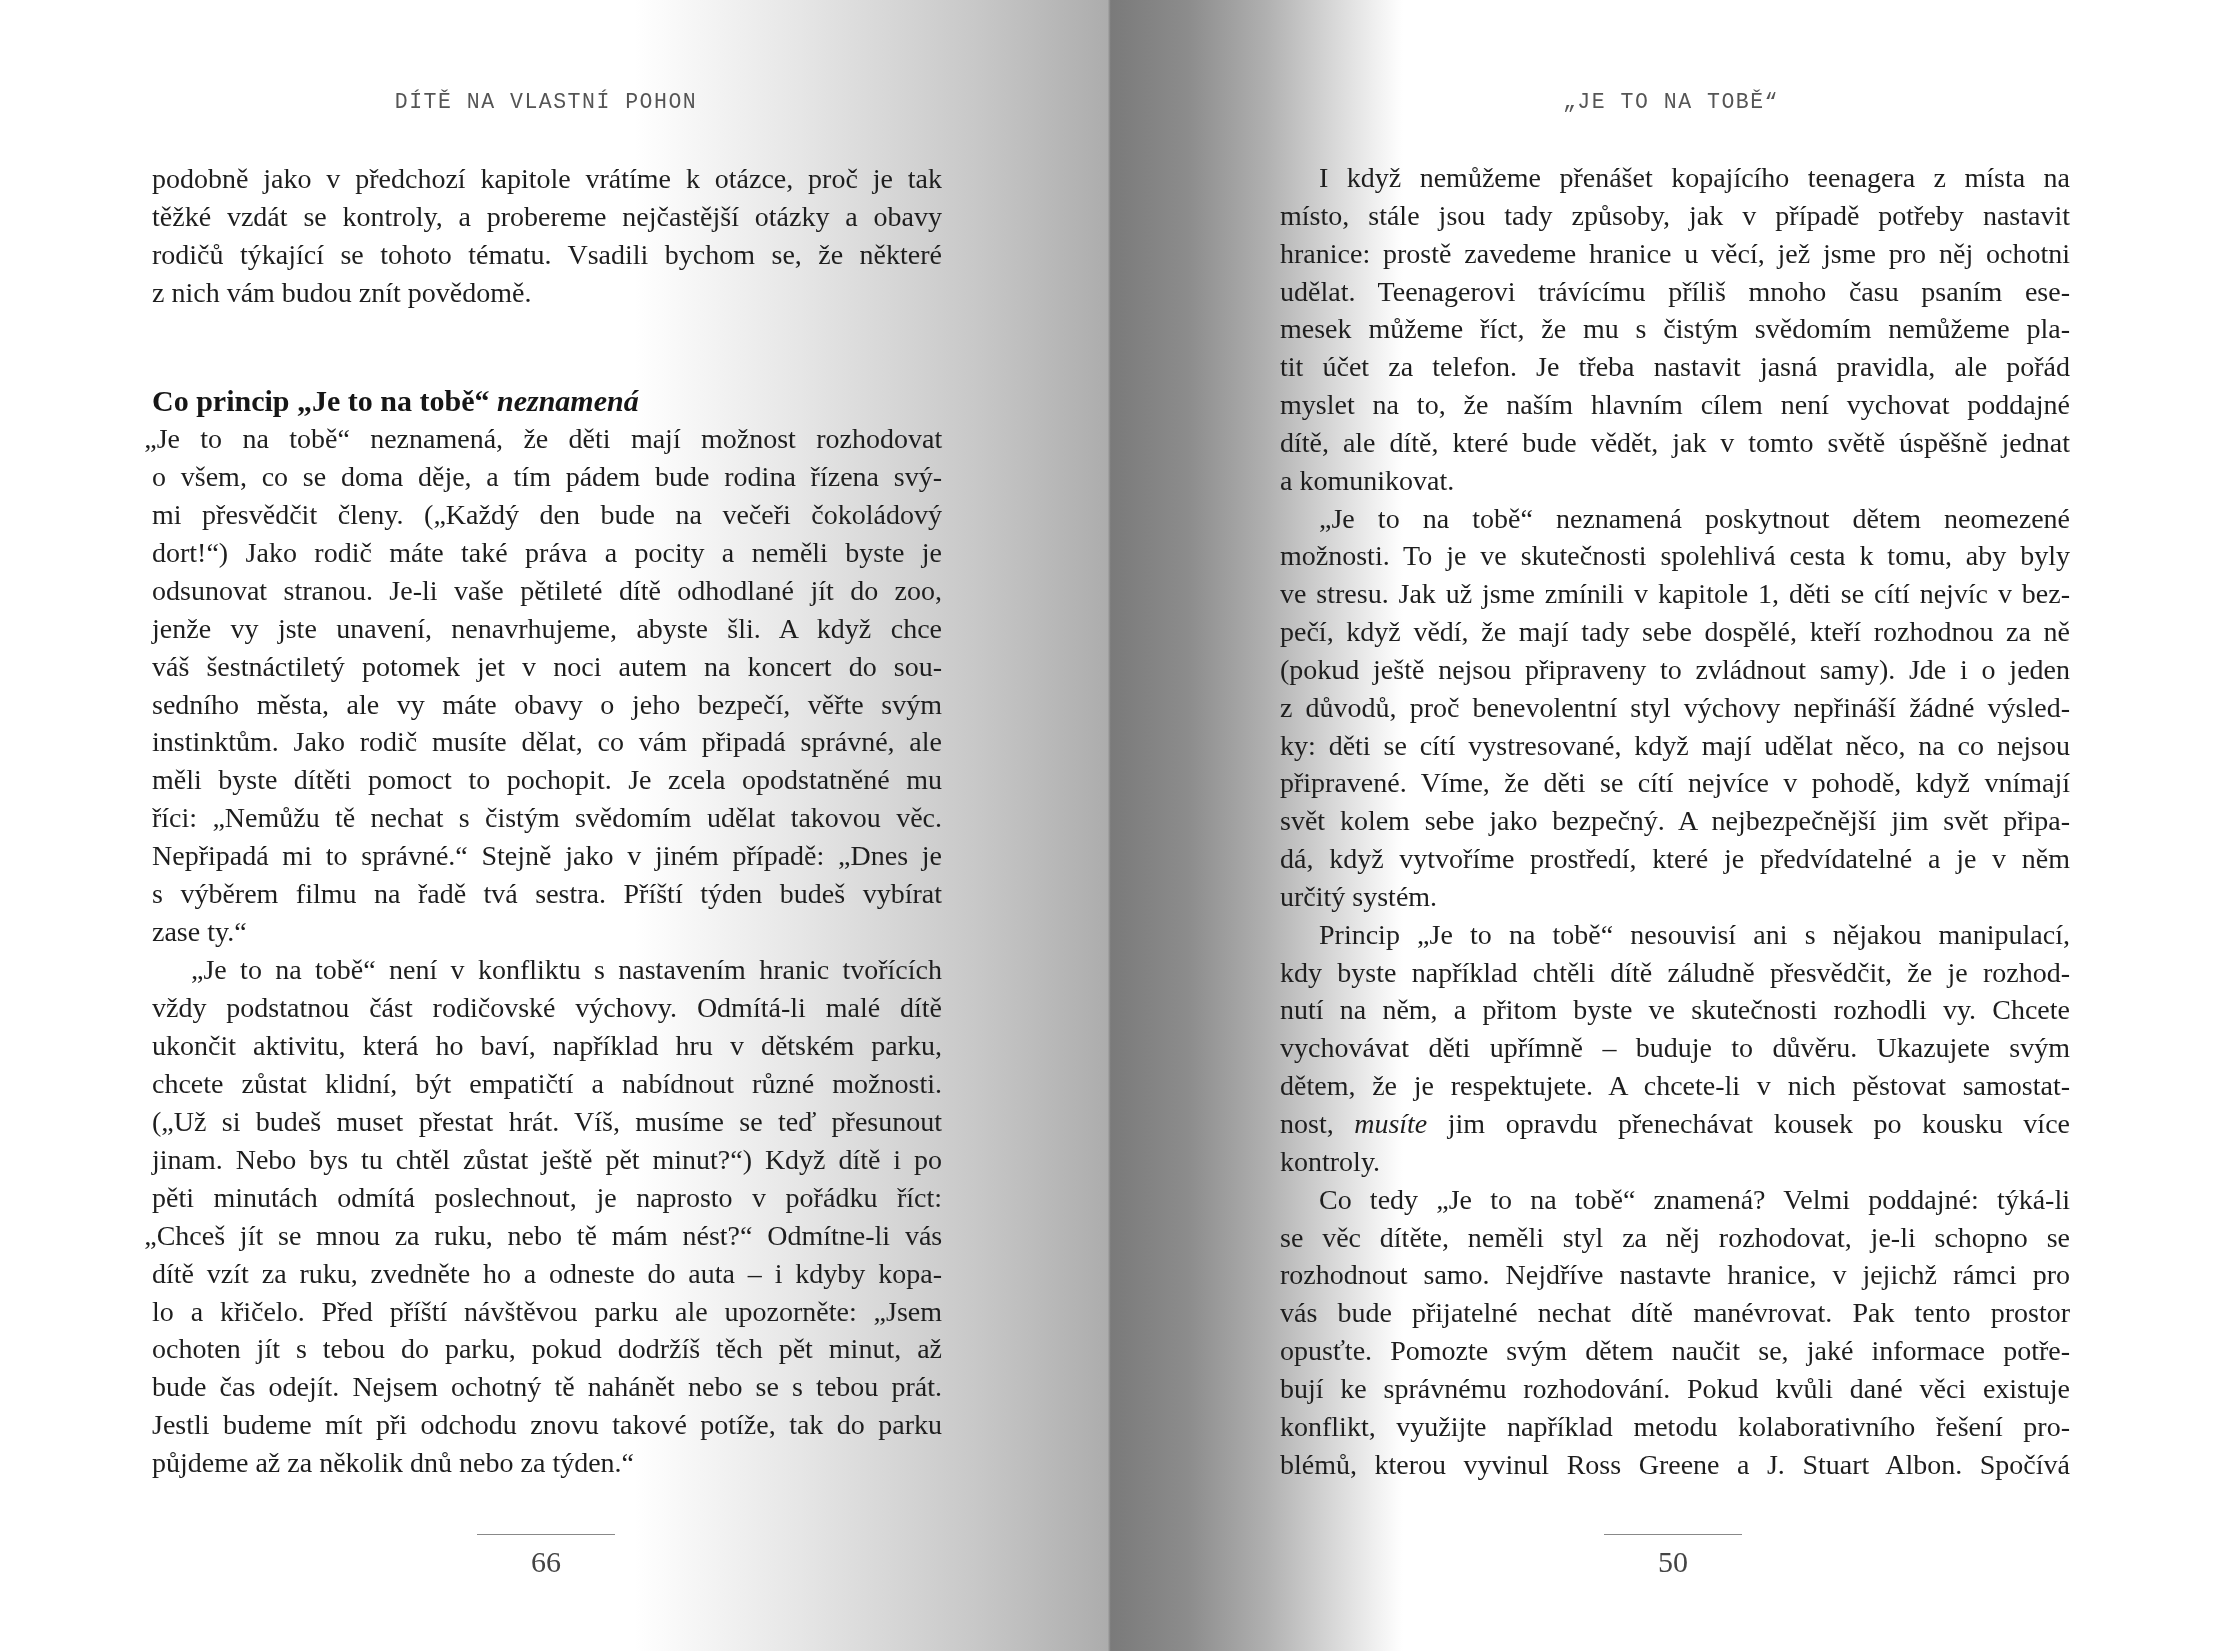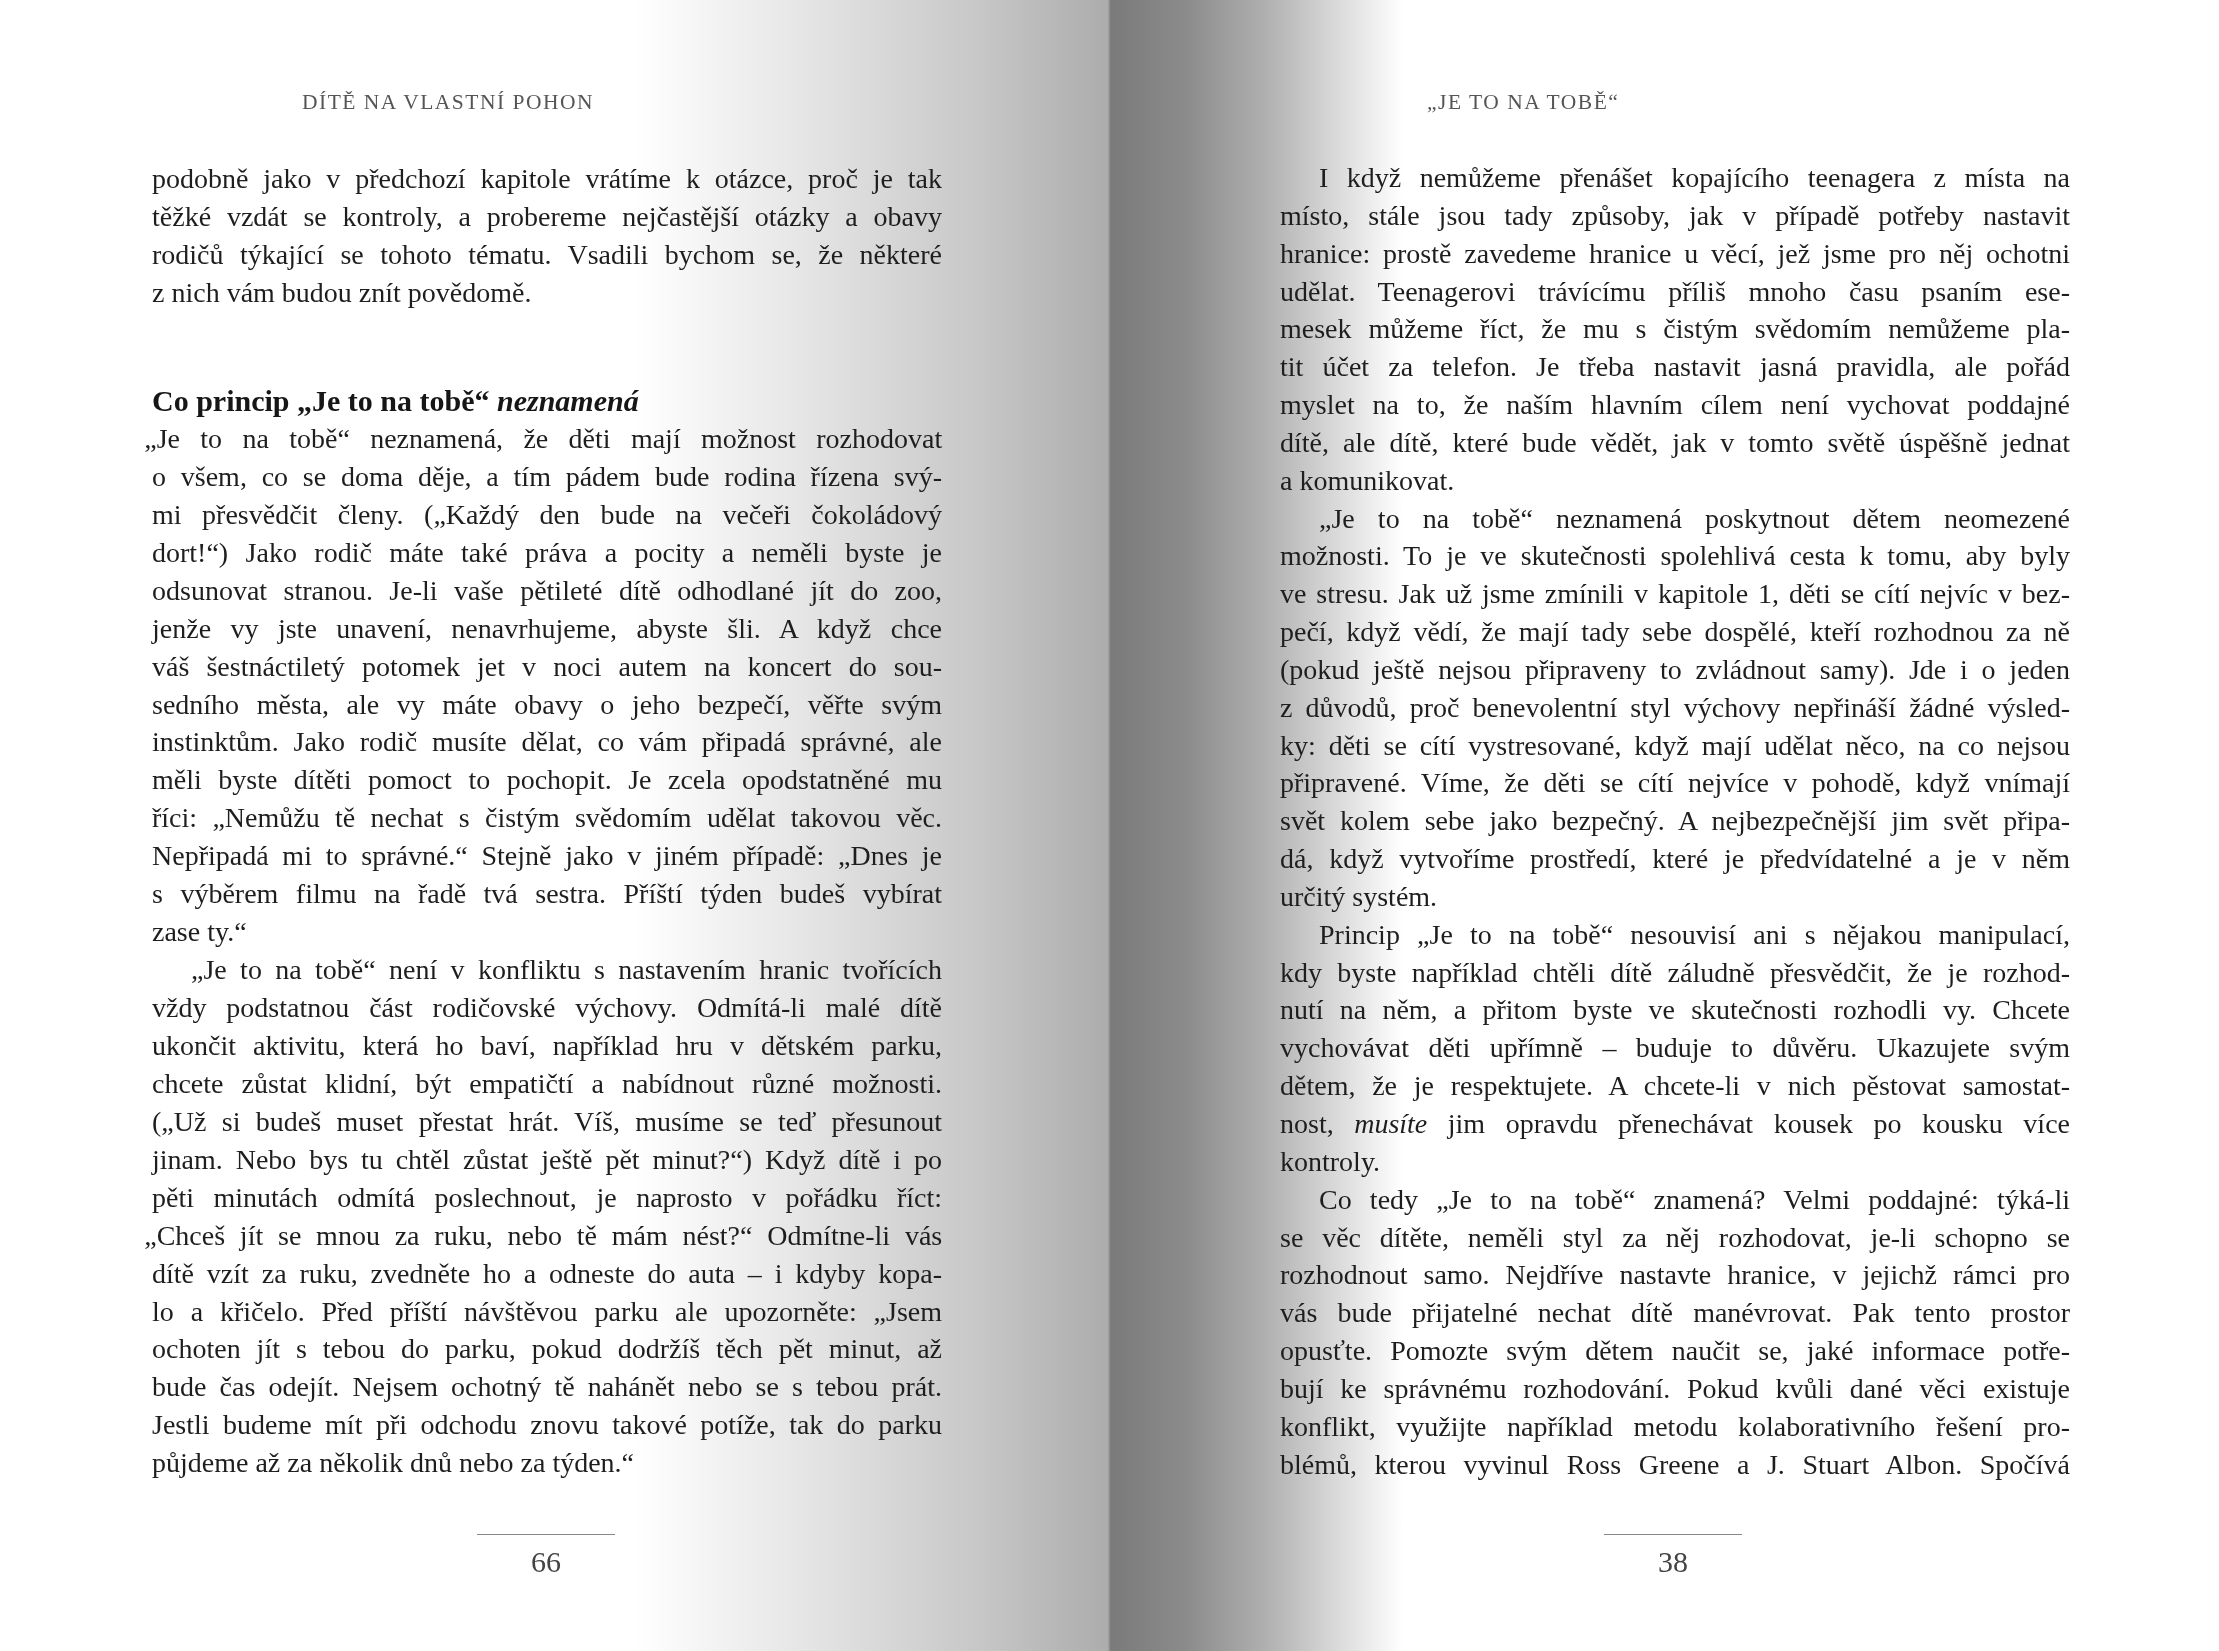--- a/index.html
+++ b/index.html
@@ -17,21 +17,22 @@
   .page-right {
     left: 1110px; width: 1110px;
     background: linear-gradient(to right, #7a7a7a 0px, #8c8c8c 78px, #b0b0b0 156px, #d8d8d8 224px, #f4f4f4 273px, #ffffff 293px, #ffffff 1110px);
   }
   .spine {
     position: absolute; left: 1108px; top: 0; width: 2.9px; height: 1651px;
     background: linear-gradient(to right, #a8a8a8, #767676);
   }
   .running-head {
     position: absolute; top: 90px; width: 488px;
-    font-family: Liberation Serif, serif;
+    text-align: center;
+    font-family: Liberation Mono, monospace;
     font-size: 21.5px; letter-spacing: 1.5px;
     color: #555555;
   }
   .page-left .running-head { left: 302px; }
   .page-right .running-head { left: 317px; }
 
   .text-block { position: absolute; width: 790px; }
   .page-left .text-block { left: 152px; }
   .page-right .text-block { left: 170px; }
 
@@ -157,17 +158,17 @@
     <div class="line" style="top:1060px">se věc dítěte, neměli styl za něj rozhodovat, je-li schopno se</div>
     <div class="line" style="top:1097px">rozhodnout samo. Nejdříve nastavte hranice, v jejichž rámci pro</div>
     <div class="line" style="top:1135px">vás bude přijatelné nechat dítě manévrovat. Pak tento prostor</div>
     <div class="line" style="top:1173px">opusťte. Pomozte svým dětem naučit se, jaké informace potře-</div>
     <div class="line" style="top:1211px">bují ke správnému rozhodování. Pokud kvůli dané věci existuje</div>
     <div class="line" style="top:1249px">konflikt, využijte například metodu kolaborativního řešení pro-</div>
     <div class="line" style="top:1287px">blémů, kterou vyvinul Ross Greene a J. Stuart Albon. Spočívá</div>
   </div>
 
   <div class="folio-rule"></div>
-  <div class="folio">38</div>
+  <div class="folio">50</div>
 </div>
 
 <div class="spine"></div>
 
 
 </body></html>

